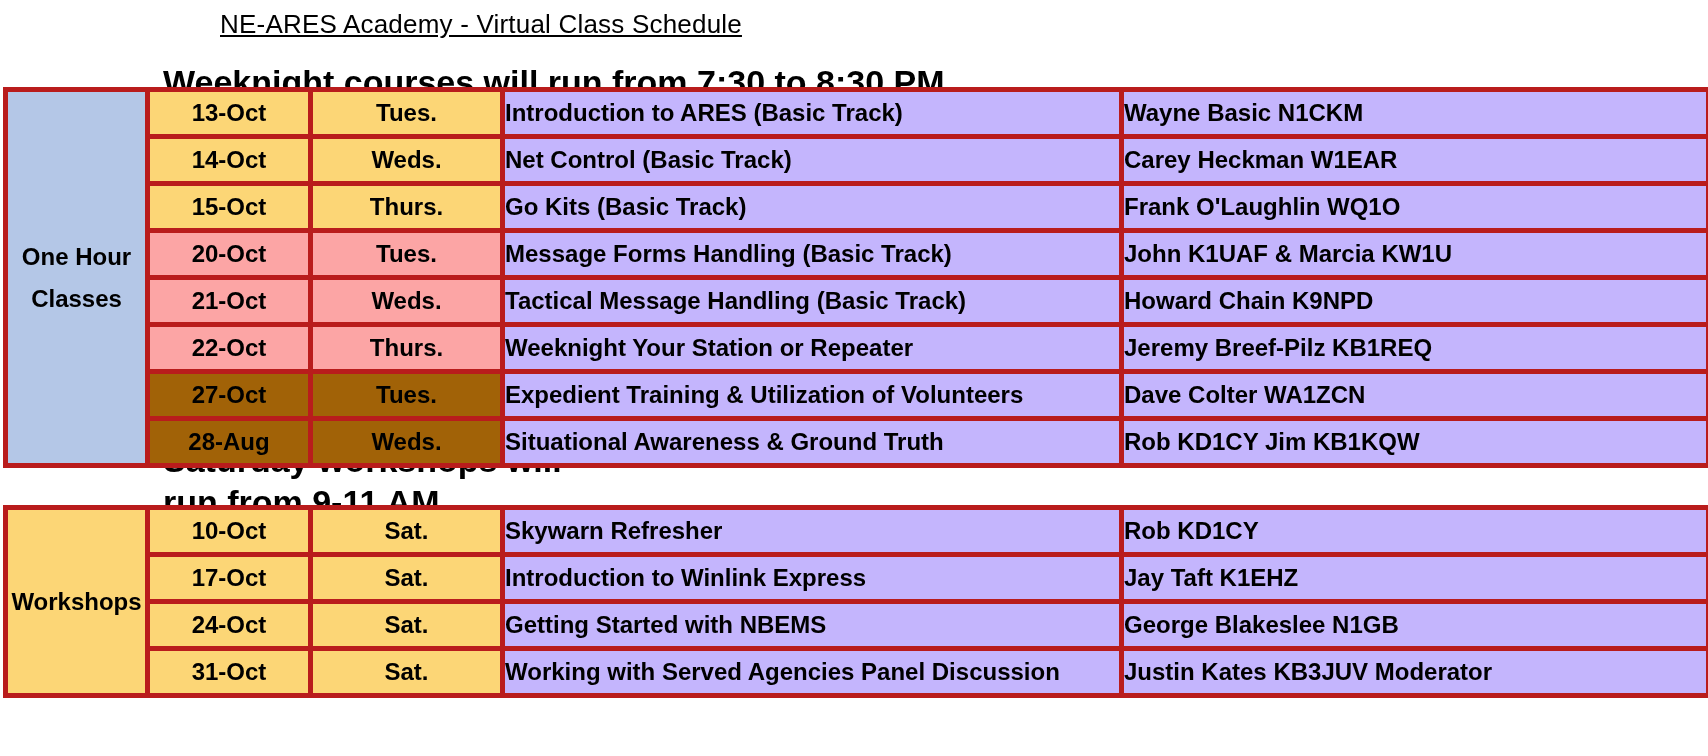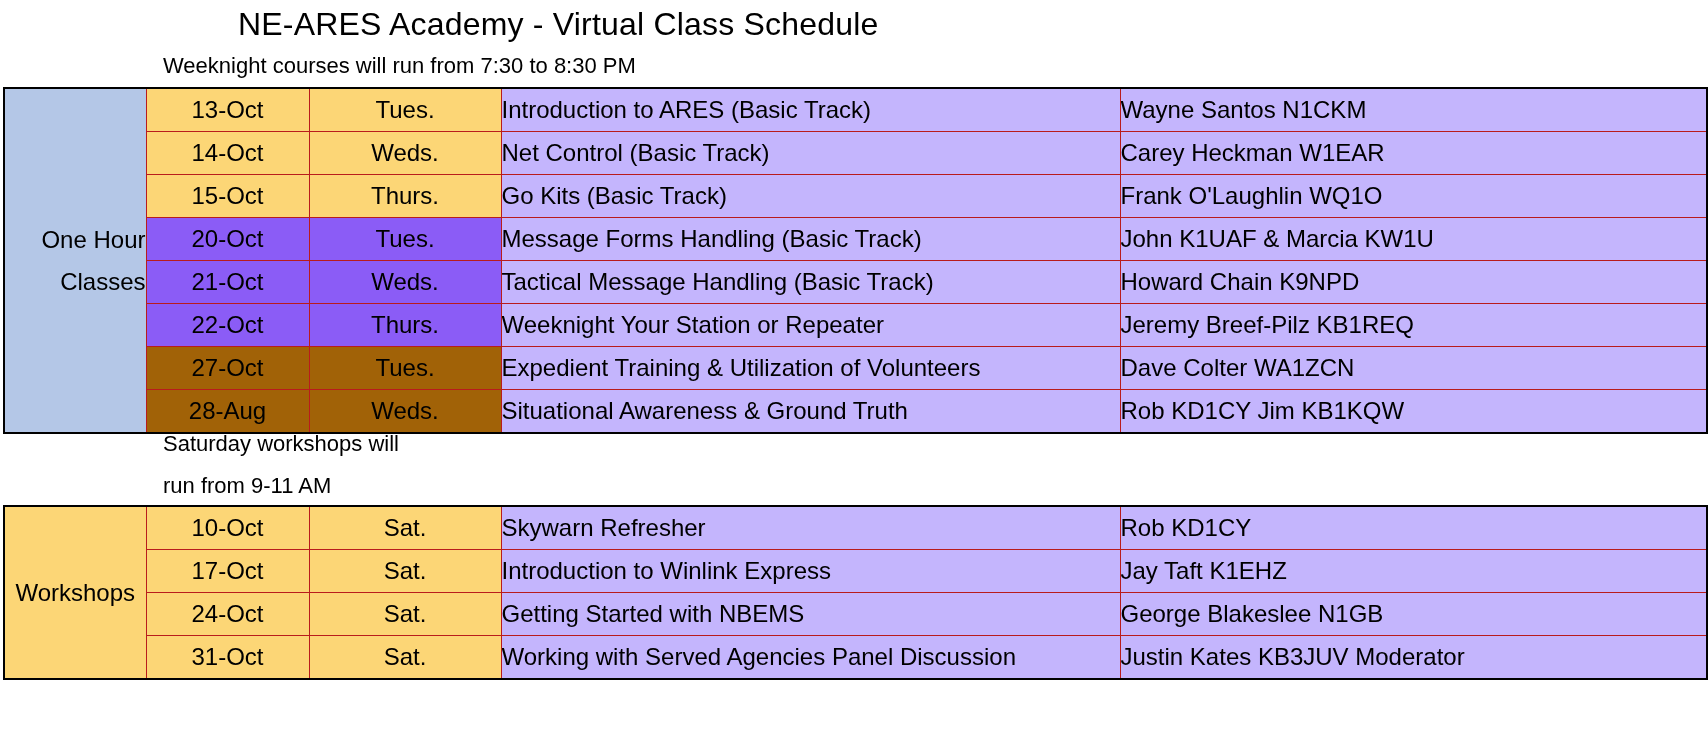--- a/index.html
+++ b/index.html
@@ -12,34 +12,36 @@
     height: 756px;
     font-family: "Liberation Sans", sans-serif;
     color: #000000;
     overflow: hidden;
     position: relative;
   }
 
   
   .page-title {
     position: absolute;
-    left: 238px;
+    left: 220px;
     top: 2px;
-    font-size: 32px;
+    font-size: 26px;
     line-height: 44px;
     font-weight: 400;
     letter-spacing: 0.2px;
     white-space: nowrap;
+    text-decoration: underline;
   }
   .note {
     position: absolute;
-    font-size: 22px;
+    font-size: 34px;
     line-height: 32px;
-    font-weight: 400;
+    font-weight: 700;
     white-space: nowrap;
+    margin-top: 16px;
   }
   .note-weeknight {
     left: 163px;
     top: 50px;
   }
   .note-sat-l1 {
     left: 163px;
     top: 428px;
   }
   .note-sat-l2 {
@@ -49,26 +51,26 @@
   }
 
   
   .sched-table {
     position: absolute;
     border-collapse: collapse;
     table-layout: fixed;
     border: 2px solid #000000;
   }
   .sched-table td {
-    border: 1px solid #b91c1c;
+    border: 5px solid #b91c1c;
     padding: 0;
     height: 42px;
     font-size: 24px;
     line-height: 42px;
-    font-weight: 400;
+    font-weight: 700;
     overflow: hidden;
     white-space: nowrap;
   }
   .c-group {
     text-align: center;
     font-size: 19px;
     line-height: 26px;
     white-space: normal;
   }
   .c-date, .c-day {
@@ -89,23 +91,23 @@
 
   
   .t2 { left: 3px; top: 505px; width: 1703px; }
   .t2 .w-group  { width: 142px; }
   .t2 .w-date   { width: 163px; }
   .t2 .w-day    { width: 192px; }
   .t2 .w-topic  { width: 619px; }
   .t2 .w-person { width: 587px; }
 
   
-  .fill-blue   { background: #b4c7e7; text-align: right; }
+  .fill-blue   { background: #b4c7e7; }
   .fill-orange { background: #fcd676; }
-  .fill-gray   { background: #8b5cf6; }
+  .fill-gray   { background: #fca5a5; }
   .fill-green  { background: #a16207; }
   .fill-yellow { background: #c4b5fd; }
 </style>
 </head>
 <body>
 
 <div class="page-title">NE-ARES Academy - Virtual Class Schedule</div>
 
 <div class="note note-weeknight">Weeknight courses will run from 7:30 to 8:30 PM</div>
 
@@ -123,21 +125,21 @@
   </colgroup>
   <tbody id="classes-body">
       <tr>
         <td class="c-group fill-blue" rowspan="8">
           <div>One Hour</div>
           <div>Classes</div>
         </td>
         <td class="c-date fill-orange">13-Oct</td>
         <td class="c-day fill-orange">Tues.</td>
         <td class="c-topic fill-yellow">Introduction to ARES (Basic Track)</td>
-        <td class="c-person fill-yellow">Wayne Santos N1CKM</td>
+        <td class="c-person fill-yellow">Wayne Basic N1CKM</td>
       </tr>
       <tr>
         <td class="c-date fill-orange">14-Oct</td>
         <td class="c-day fill-orange">Weds.</td>
         <td class="c-topic fill-yellow">Net Control (Basic Track)</td>
         <td class="c-person fill-yellow">Carey Heckman W1EAR</td>
       </tr>
       <tr>
         <td class="c-date fill-orange">15-Oct</td>
         <td class="c-day fill-orange">Thurs.</td>

